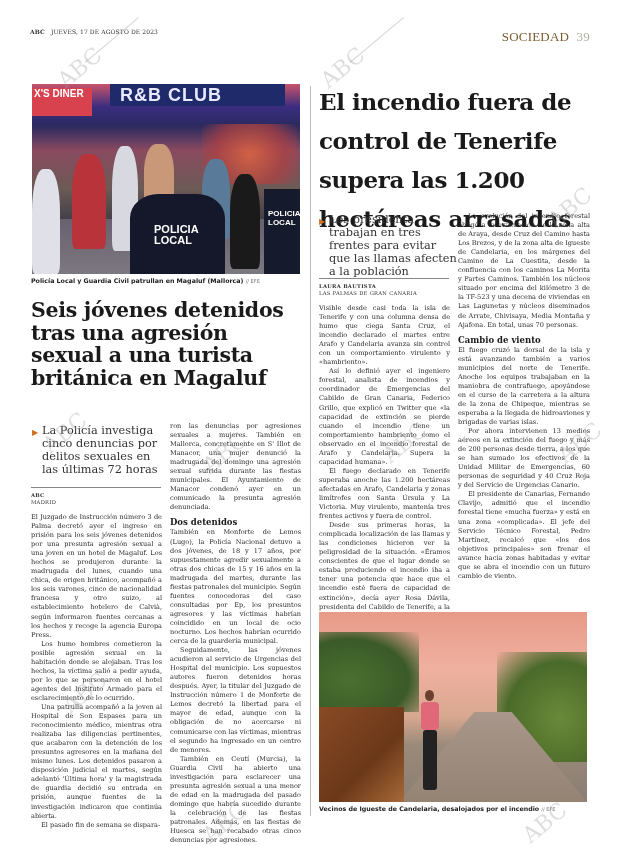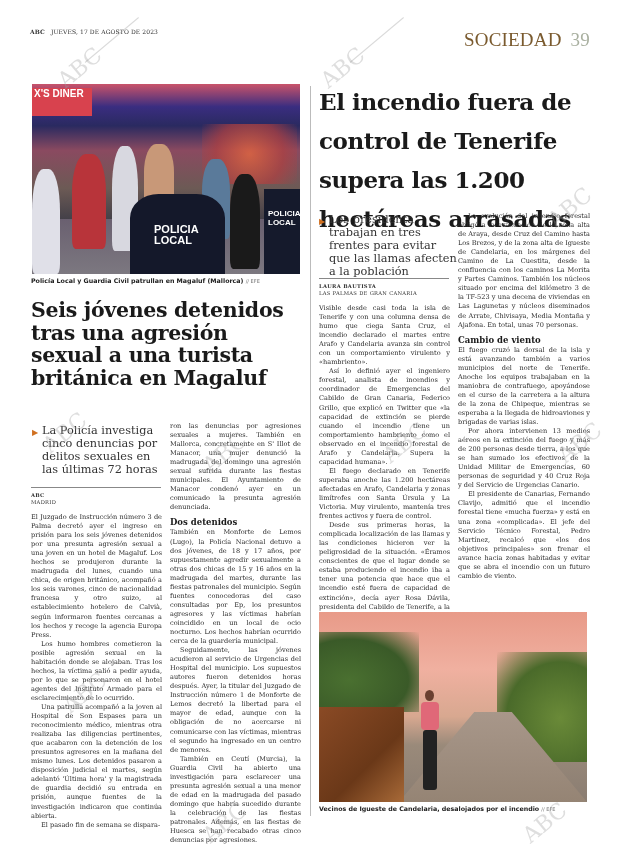--- a/index.html
+++ b/index.html
@@ -1,21 +1,21 @@
 <!DOCTYPE html>
 <html><head>
 <meta charset="utf-8">
 <style>
   * { box-sizing: border-box; margin: 0; padding: 0; }
   html, body { width: 620px; height: 846px; background: #ffffff; overflow: hidden; }
   body { position: relative; font-family: "DejaVu Serif", serif; color: #222; }
 
   .topbar { position: absolute; left: 30px; top: 28px; font-size: 6px; color: #333; letter-spacing: 0.1px; }
   .topbar b { font-weight: bold; margin-right: 4px; }
-  .section { position: absolute; right: 30px; top: 29px; font-family: "Liberation Serif", serif; font-size: 19px; color: #7a5a2e; letter-spacing: 0.2px; }
+  .section { position: absolute; right: 30px; top: 29px; font-family: "Liberation Serif", serif; font-size: 13px; color: #7a5a2e; letter-spacing: 0.2px; }
   .section .page { color: #a9b0a0; margin-left: 4px; }
 
   .photo1 { position: absolute; left: 32px; top: 84px; width: 268px; height: 190px; overflow: hidden;
     background: linear-gradient(180deg, #c9536a 0%, #3a2d80 12%, #2a2a60 22%, #8a4a60 35%, #6c5a55 55%, #3a3a45 75%, #222 100%); }
   .photo1 .sign1 { position: absolute; left: 0; top: 4px; width: 60px; height: 28px; background: #d8424e; color: #fff; font-family: "Liberation Sans", sans-serif; font-weight: bold; font-size: 10px; padding-left: 2px; }
   .photo1 .sign2 { position: absolute; left: 78px; top: 0; width: 175px; height: 22px; background: #1e2a6a; color: #e8e8ff; font-family: "Liberation Sans", sans-serif; font-weight: bold; font-size: 18px; padding-left: 10px; line-height: 22px; letter-spacing: 1px; }
   .photo1 .glow { position: absolute; left: 170px; top: 40px; width: 95px; height: 60px; background: radial-gradient(circle, #f06a3a 0%, #b04040 60%, transparent 100%); opacity: 0.7; }
   .photo1 .ground { position: absolute; left: 0; bottom: 0; width: 100%; height: 55px; background: linear-gradient(180deg, #6a6070, #7c7880); }
   .photo1 .person { position: absolute; border-radius: 40% 40% 10% 10%; }
   .photo1 .officer { position: absolute; left: 98px; top: 110px; width: 95px; height: 80px; background: #14182a; border-radius: 30% 30% 0 0; }
@@ -64,20 +64,21 @@
   <b>ABC</b>
   <span>JUEVES, 17 DE AGOSTO DE 2023</span>
 </div>
 <div class="section">
   <span>SOCIEDAD</span>
   <span class="page">39</span>
 </div>
 
 <div class="photo1">
   <div class="sign1">X'S DINER</div>
+  <div class="sign2">R&amp;B CLUB</div>
   <div class="glow"></div>
   <div class="ground"></div>
   <div class="person" style="left:40px;top:70px;width:34px;height:95px;background:#b8343a;"></div>
   <div class="person" style="left:80px;top:62px;width:26px;height:105px;background:#d8d8e0;"></div>
   <div class="person" style="left:112px;top:60px;width:30px;height:70px;background:#c89878;"></div>
   <div class="person" style="left:0;top:85px;width:28px;height:105px;background:#e0e0e8;"></div>
   <div class="person" style="left:170px;top:75px;width:28px;height:80px;background:#5a7a9a;"></div>
   <div class="person" style="left:198px;top:90px;width:30px;height:95px;background:#1a1a1a;"></div>
   <div class="officer">
     <div class="lbl">

